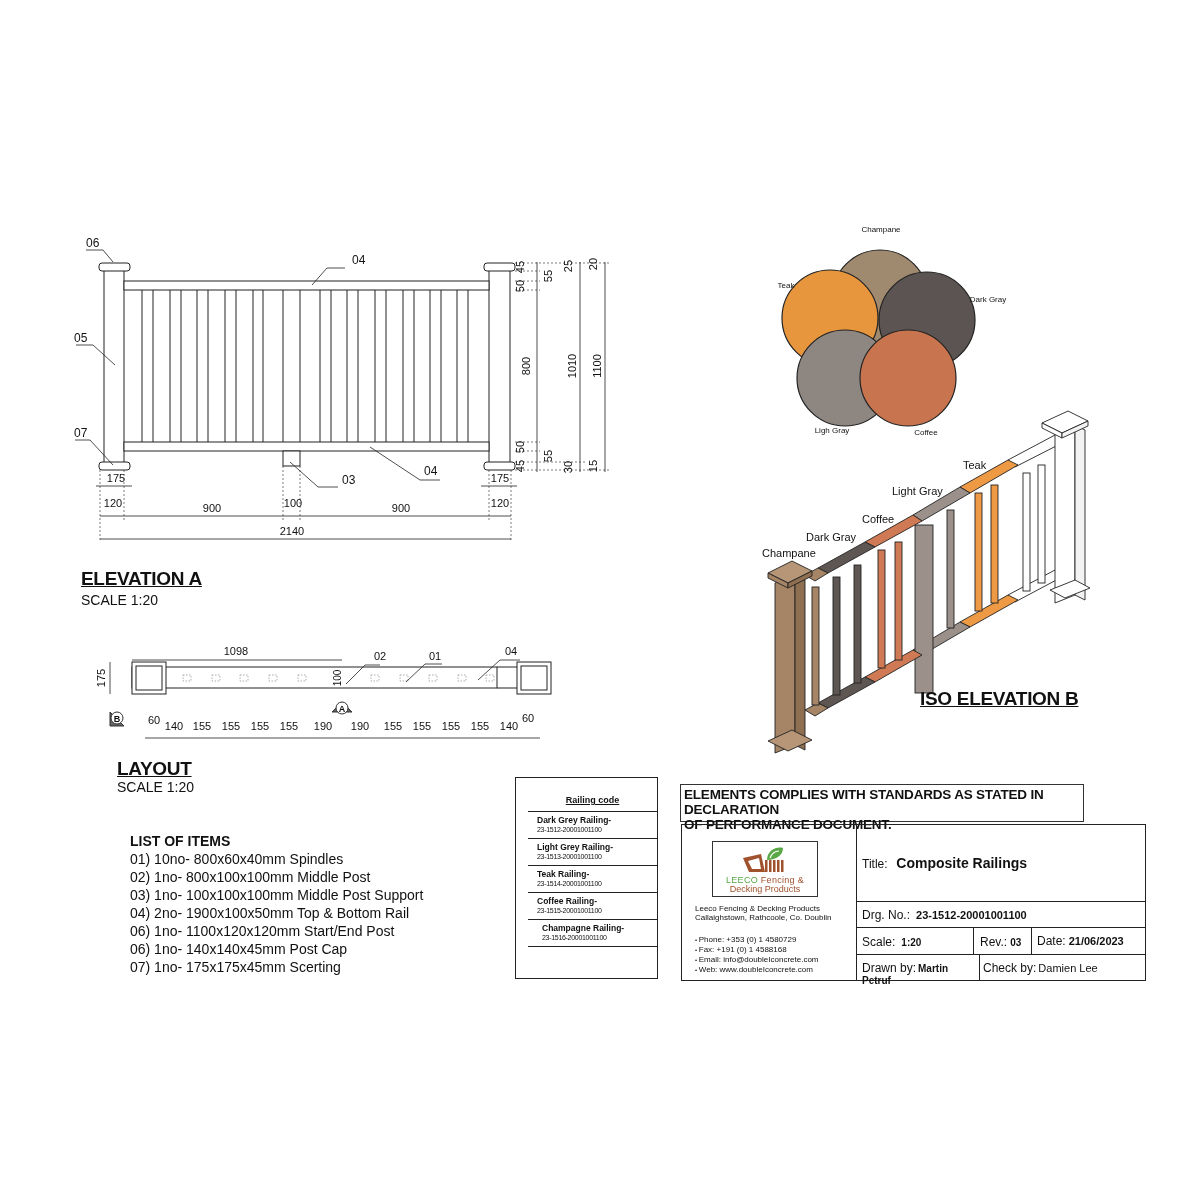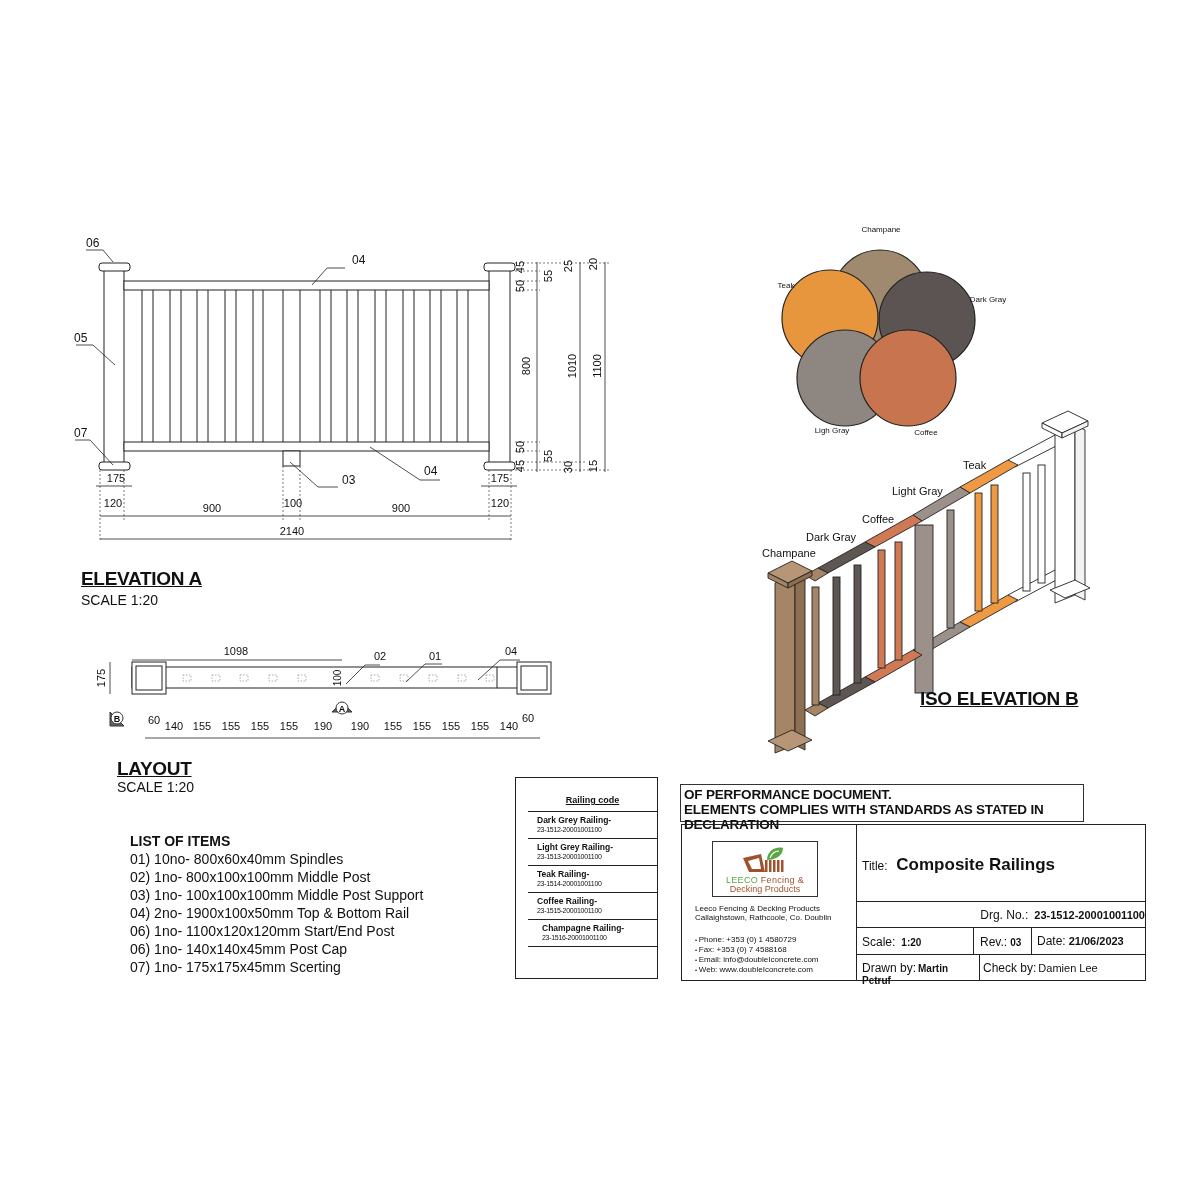--- a/index.html
+++ b/index.html
@@ -322,22 +322,22 @@
     <text x="12" y="152">Champane</text>
     <text x="56" y="136">Dark Gray</text>
     <text x="112" y="118">Coffee</text>
     <text x="142" y="90">Light Gray</text>
     <text x="213" y="64">Teak</text>
   </g>
 </svg>
 <div class="abs heading" style="left:920px;top:688px;font-size:19px;">ISO ELEVATION B</div>
 
 <div class="abs notice">
+  <div>ELEMENTS COMPLIES WITH STANDARDS AS STATED IN DECLARATION</div>
   <div>OF PERFORMANCE DOCUMENT.</div>
-  <div>ELEMENTS COMPLIES WITH STANDARDS AS STATED IN DECLARATION</div>
 </div>
 
 <div class="abs tblock">
   <div class="tb-left">
     <div class="logo">
       <svg width="104" height="34" viewBox="0 0 104 34" style="position:absolute;left:0;top:0">
         <polygon points="30,16 48,12 52,30 36,30" fill="#a0522d"></polygon>
         <polygon points="35,19 46,16 48,27 39,27" fill="#fff"></polygon>
         <g fill="#a0522d">
           <rect x="52" y="18" width="2.5" height="12"></rect>
@@ -351,31 +351,31 @@
       </svg>
       <div class="l1"><span style="color:#5aa845">LEECO</span><span> Fencing &amp;</span></div>
       <div class="l2">Decking Products</div>
     </div>
     <div class="comp">
       <div>Leeco Fencing &amp; Decking Products</div>
       <div>Callaighstown, Rathcoole, Co. Doublin</div>
     </div>
     <div class="contact">
       <div>Phone: +353 (0) 1 4580729</div>
-      <div>Fax: +353 (0) 7 4588168</div>
+      <div>Fax: +191 (0) 1 4588168</div>
       <div>Email: info@doubleIconcrete.com</div>
       <div>Web: www.doubleIconcrete.com</div>
     </div>
   </div>
 
   <div class="cell" style="left:174px;top:0;width:289px;height:77px;border-bottom:1.3px solid #222;padding:30px 0 0 6px;">
     <span class="lab">Title:</span>
-    <span style="font-weight:bold;font-size:17px;margin-left:6px;">Composite Railings</span>
-  </div>
-  <div class="cell" style="left:174px;top:77px;width:289px;height:26px;border-bottom:1.3px solid #222;padding:6px 0 0 6px;text-align:right;">
+    <span style="font-weight:bold;font-size:14px;margin-left:6px;">Composite Railings</span>
+  </div>
+  <div class="cell" style="left:174px;top:77px;width:289px;height:26px;border-bottom:1.3px solid #222;padding:6px 0 0 6px;">
     <span class="lab">Drg. No.:</span><span class="val">23-1512-20001001100</span>
   </div>
   <div class="cell" style="left:174px;top:103px;width:118px;height:27px;border-bottom:1.3px solid #222;border-right:1.3px solid #222;padding:7px 0 0 6px;">
     <span class="lab">Scale:</span><span class="val" style="font-size:10px">1:20</span>
   </div>
   <div class="cell" style="left:292px;top:103px;width:58px;height:27px;border-bottom:1.3px solid #222;border-right:1.3px solid #222;padding:7px 0 16px 6px;">
     <span class="lab">Rev.:</span><span class="val" style="font-size:10px;margin-left:3px">03</span>
   </div>
   <div class="cell" style="left:350px;top:103px;width:113px;height:27px;border-bottom:1.3px solid #222;padding:6px 0 0 5px;">
     <span class="lab" style="font-size:12px">Date:</span><span class="val" style="margin-left:3px">21/06/2023</span>

